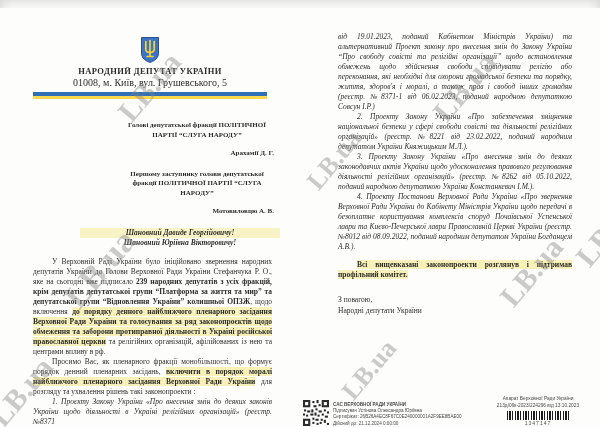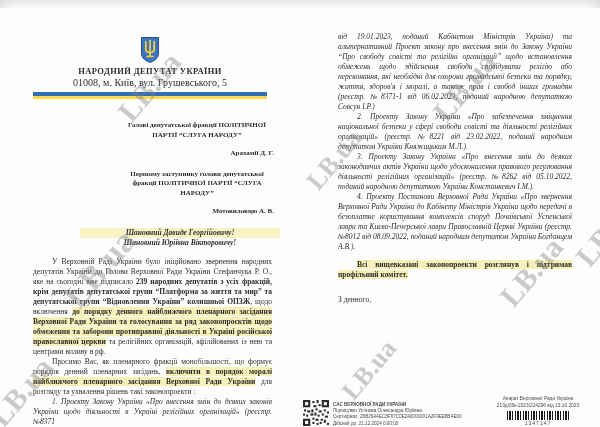--- a/index.html
+++ b/index.html
@@ -100,21 +100,22 @@
 
   <div class="page right">
     <div class="textcol-r">
       <p class="para it"><span>від 19.01.2023, поданий Кабінетом Міністрів України) та альтернативний Проект закону про внесення змін до Закону України “Про свободу совісті та релігійні організації” щодо встановлення обмежень щодо здійснення свободи сповідувати релігію або переконання, які необхідні для охорони громадської безпеки та порядку, життя, здоров'я і моралі, а також прав і свобод інших громадян (реєстр. №8371-1 від 06.02.2023, поданий народною депутаткою Совсун І.Р.)</span></p>
       <p class="para ind it"><span>2.  Проекту Закону України «Про забезпечення зміцнення національної безпеки у сфері свободи совісті та діяльності релігійних організацій» (реєстр. №8221 від 23.02.2022, поданий народним депутатом України Княжицьким М.Л.).</span></p>
       <p class="para ind it"><span>3. Проекту Закону України «Про внесення змін до деяких законодавчих актів України щодо удосконалення правового регулювання діяльності релігійних організацій» (реєстр. №8262 від 05.10.2022, поданий народною депутаткою України Констанкевич І.М.).</span></p>
       <p class="para ind it"><span>4. Проекту Постанови Верховної Ради України «Про звернення Верховної Ради України до Кабінету Міністрів України щодо передачі в безоплатне користування комплексів споруд Почаївської Успенської лаври та Києво-Печерської лаври Православній Церкві України (реєстр. №8012 від 08.09.2022, поданий народним депутатом України Богданцем А.В.).</span></p>
       <p class="para ind gap"><span class="b hl">Всі вищевказані законопроекти розглянув і підтримав профільний комітет.</span></p>
 
       <div class="closing">
-        <div>З денного,</div>
+        <div>З повагою,</div>
+        <div>Народні депутати України</div>
       </div>
     </div>
 
     <div class="sig-block">
       <svg class="qr" viewBox="0 0 25 25">
         <rect width="25" height="25" fill="#fff"></rect>
         <g fill="#2b2b2b">
           <rect x="0" y="0" width="7" height="7"></rect>
             <rect x="2" y="2" width="3" height="3" fill="#fff"></rect>
           <rect x="18" y="0" width="7" height="7"></rect>

